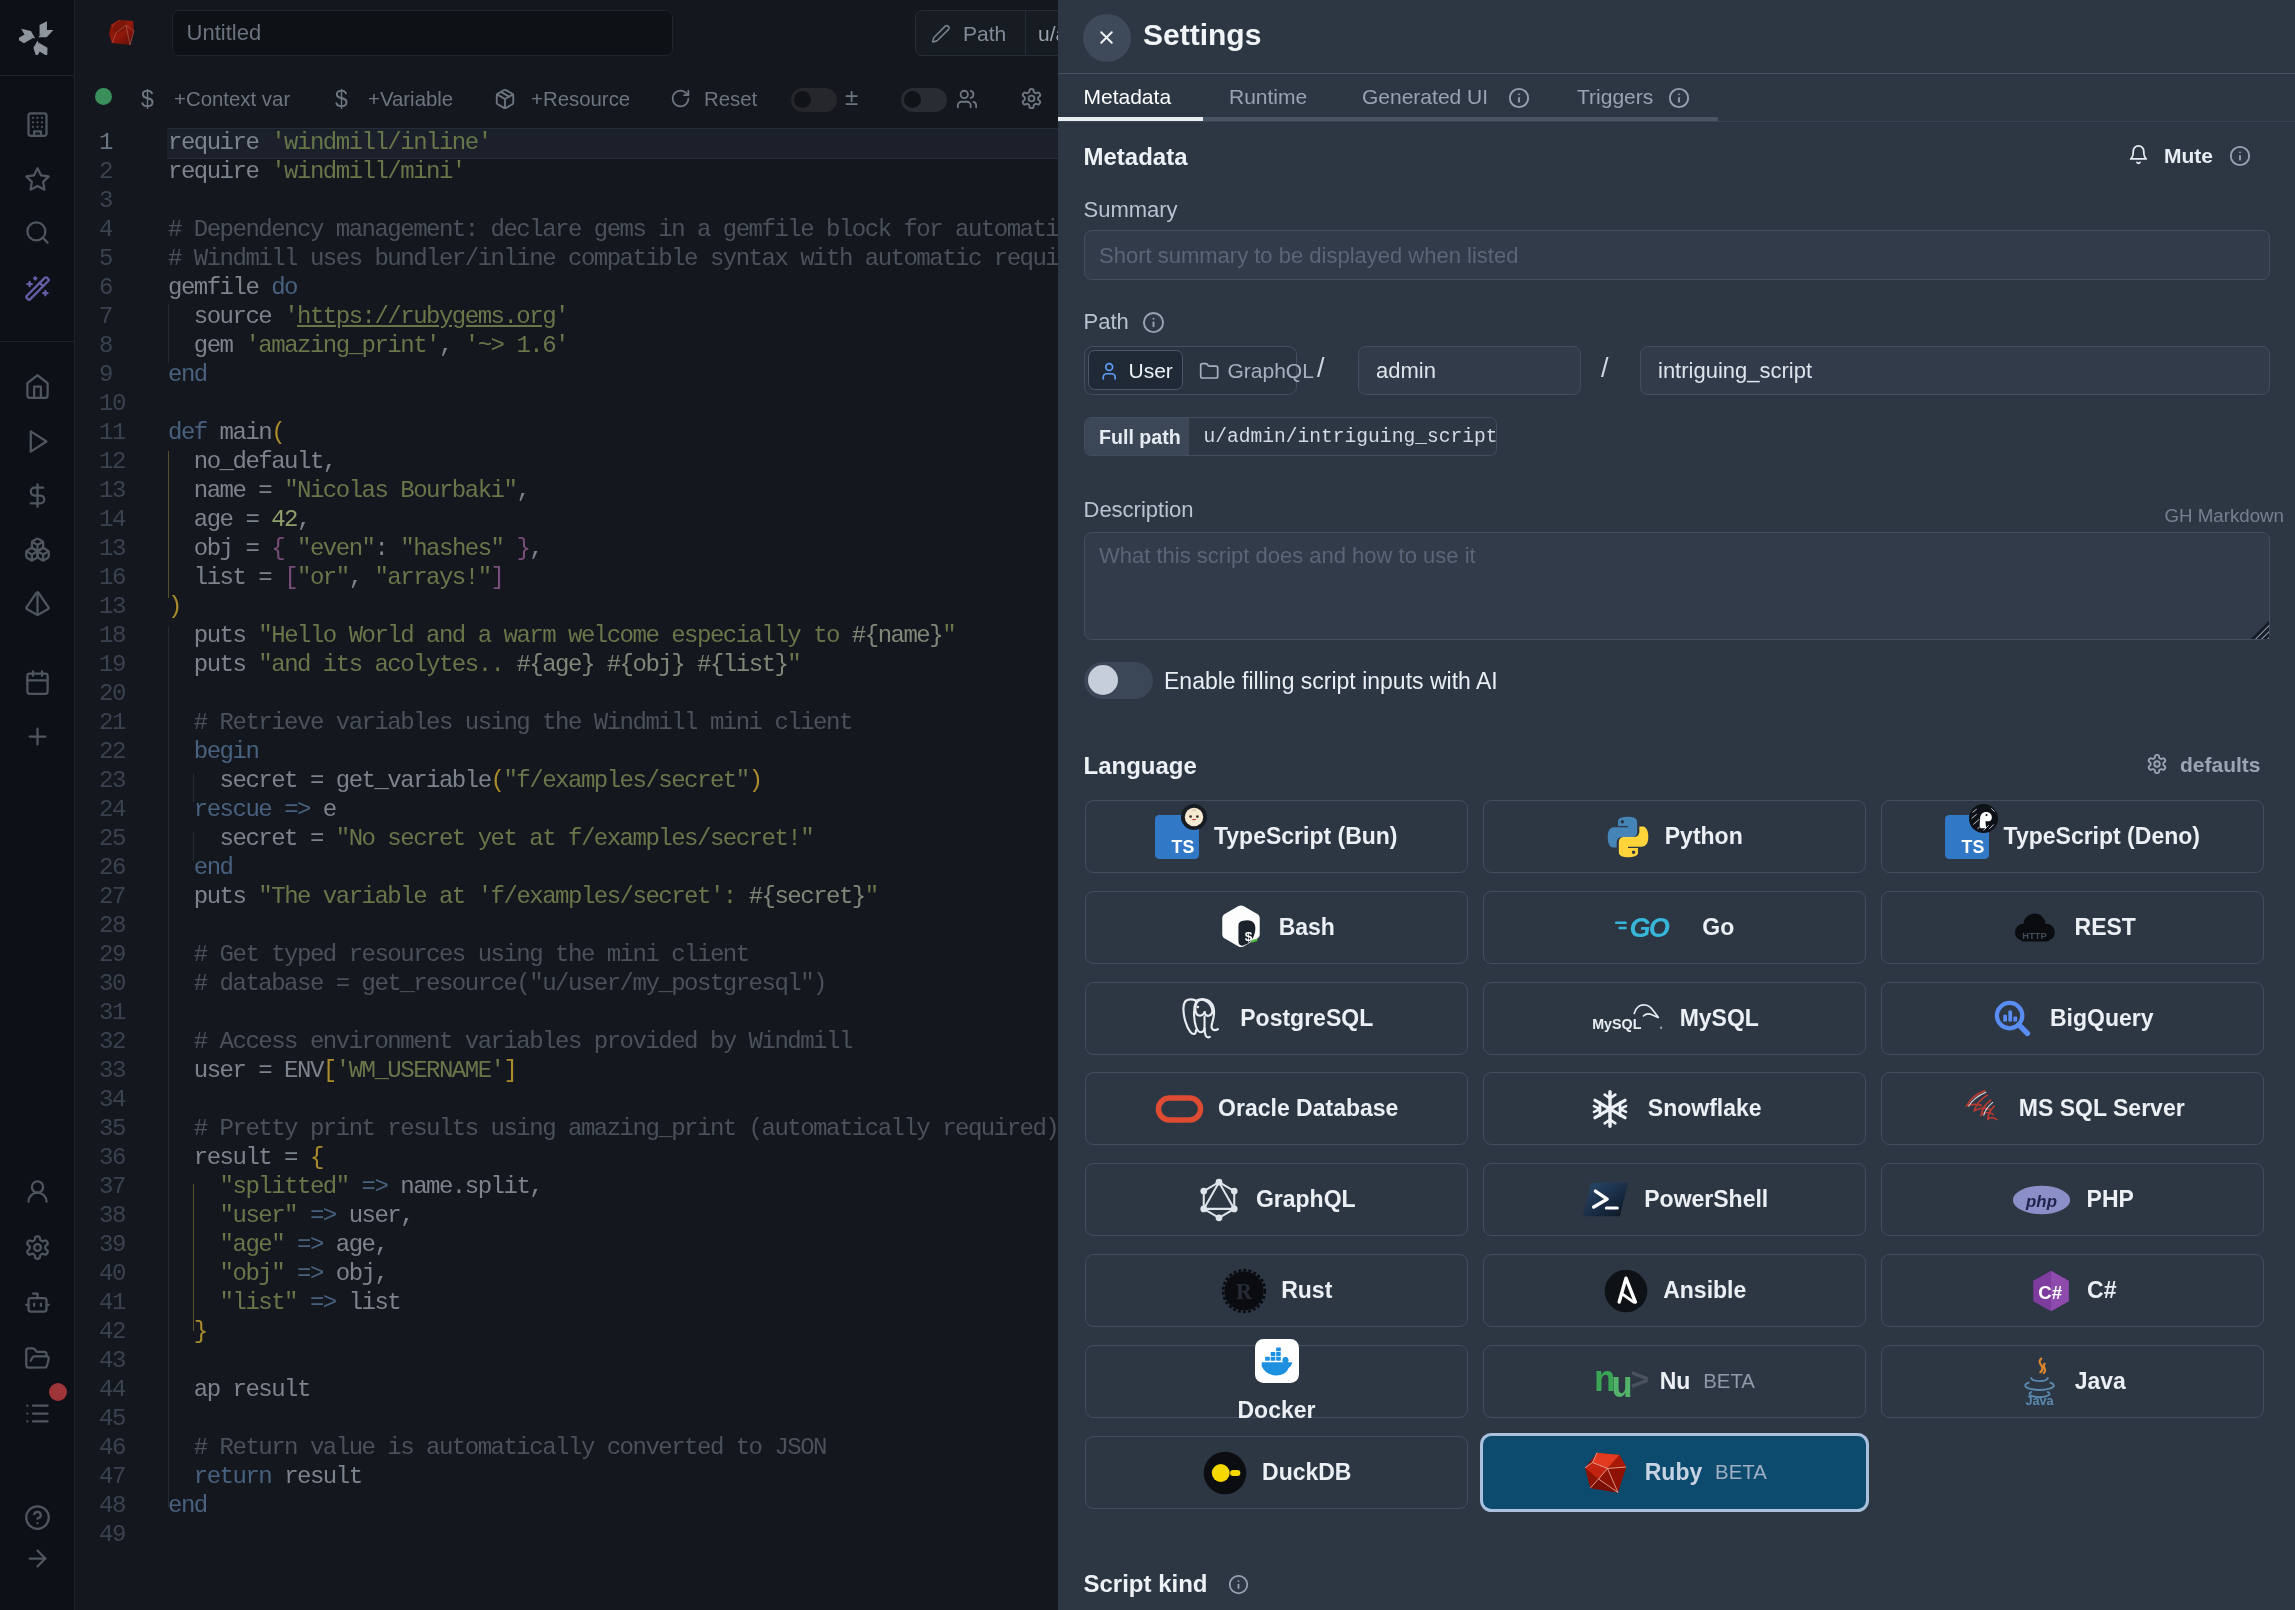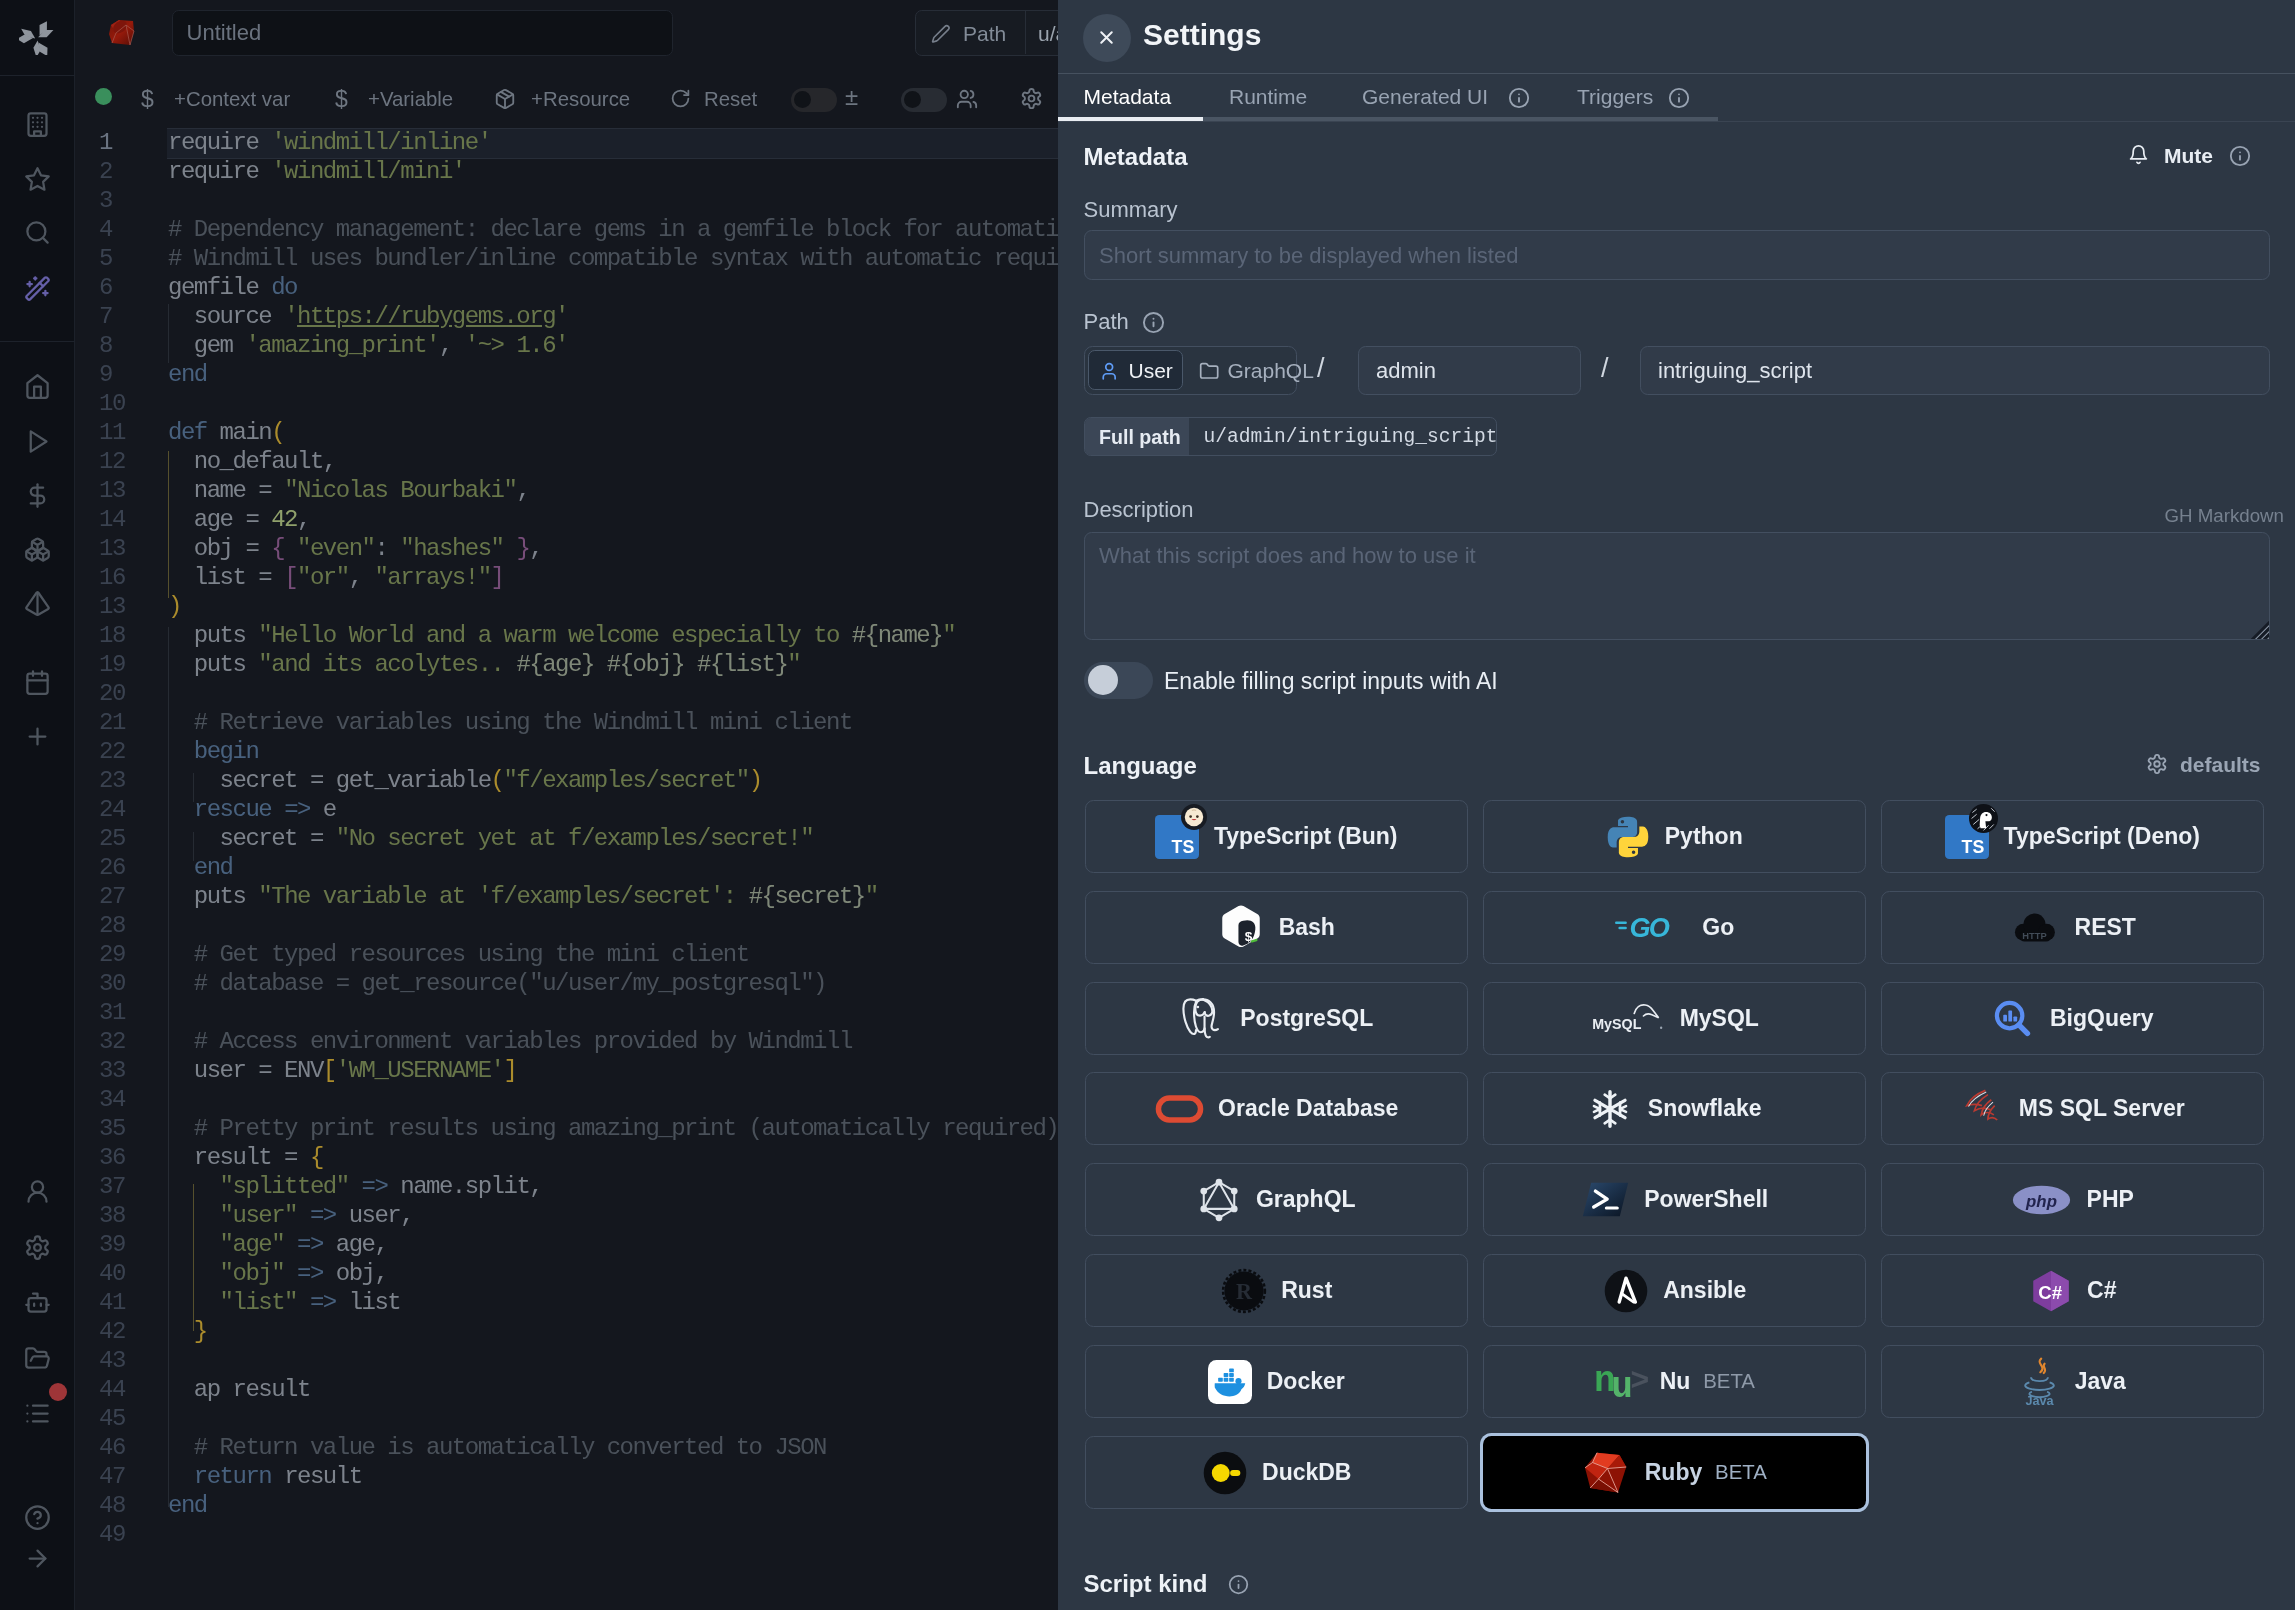--- a/index.html
+++ b/index.html
@@ -631,21 +631,21 @@
         <span class="nm" style="">Ansible</span>
       </div>
 <div class="card" style="left:823px;top:1254px;">
         <svg width="44" height="44" viewBox="0 0 52 52">
           <path d="M26 2 47 14v24L26 50 5 38V14Z" fill="#7e3d9e"></path>
           <path d="M26 2 47 14v24L26 50Z" fill="#9453b5" opacity="0.65"></path>
           <text x="25" y="35" font-family="Liberation Sans" font-size="22" font-weight="bold" fill="#fff" text-anchor="middle">C#</text>
         </svg>
         <span class="nm" style="">C#</span>
       </div>
-<div class="card" style="left:27px;top:1345px;">
+<div class="card" style="left:27px;top:1345px;flex-direction:column;">
         <svg width="44" height="44" viewBox="0 0 52 52">
           <rect width="52" height="52" rx="10" fill="#fff"></rect>
           <g fill="#1d90e0">
             <rect x="12" y="21" width="5.5" height="4.6" rx="0.8"></rect>
             <rect x="18.5" y="21" width="5.5" height="4.6" rx="0.8"></rect>
             <rect x="25" y="21" width="5.5" height="4.6" rx="0.8"></rect>
             <rect x="18.5" y="15.5" width="5.5" height="4.6" rx="0.8"></rect>
             <rect x="25" y="15.5" width="5.5" height="4.6" rx="0.8"></rect>
             <rect x="25" y="10" width="5.5" height="4.6" rx="0.8"></rect>
             <path d="M8 27.5h36c-.5 3-2 5.5-4.5 7-2 6-8.5 8.5-14 8.5-7.5 0-14-3.5-17.5-10.5-.3-1.6 0-3.4 0-5Z"></path>
@@ -675,21 +675,21 @@
         <span class="nm" style="">Java</span>
       </div>
 <div class="card" style="left:27px;top:1436px;">
         <svg width="46" height="46" viewBox="0 0 54 54">
           <circle cx="27" cy="27" r="25" fill="#0b0d10"></circle>
           <circle cx="22" cy="27" r="10.5" fill="#f5d800"></circle>
           <rect x="33" y="23.5" width="12" height="7" rx="3.5" fill="#f5d800"></rect>
         </svg>
         <span class="nm" style="">DuckDB</span>
       </div>
-<div class="card" style="left:425px;top:1436px;background:#000000;border-color:transparent;box-shadow:0 0 0 3px #aac1de;">
+<div class="card" style="left:425px;top:1436px;background:#0c4a6e;border-color:transparent;box-shadow:0 0 0 3px #aac1de;">
         <svg width="48" height="48" viewBox="0 0 32 32">
           <polygon points="10,2.5 25,4 29.5,12 24,29 5.5,26 2,12.5" fill="#8c1204"></polygon>
           <polygon points="10,2.5 25,4 17,13 7,9" fill="#e23b20"></polygon>
           <polygon points="2,12.5 7,9 17,13 11,20" fill="#c02410"></polygon>
           <polygon points="25,4 29.5,12 17,13" fill="#a81a08"></polygon>
           <polygon points="11,20 17,13 29.5,12 24,29" fill="#96150617"></polygon>
           <polygon points="5.5,26 11,20 24,29" fill="#7a0f03"></polygon>
           <path d="M7 9l10 4M17 13l-6 7M17 13l12.5-1M17 13L24 29M11 20l13 9M11 20L5.5 26M7 9L2 12.5M7 9L10 2.5" stroke="#edb0a5" stroke-width="0.55" fill="none"></path>
         </svg>
         <span class="nm" style="color:#c7d3e2;">Ruby</span>

